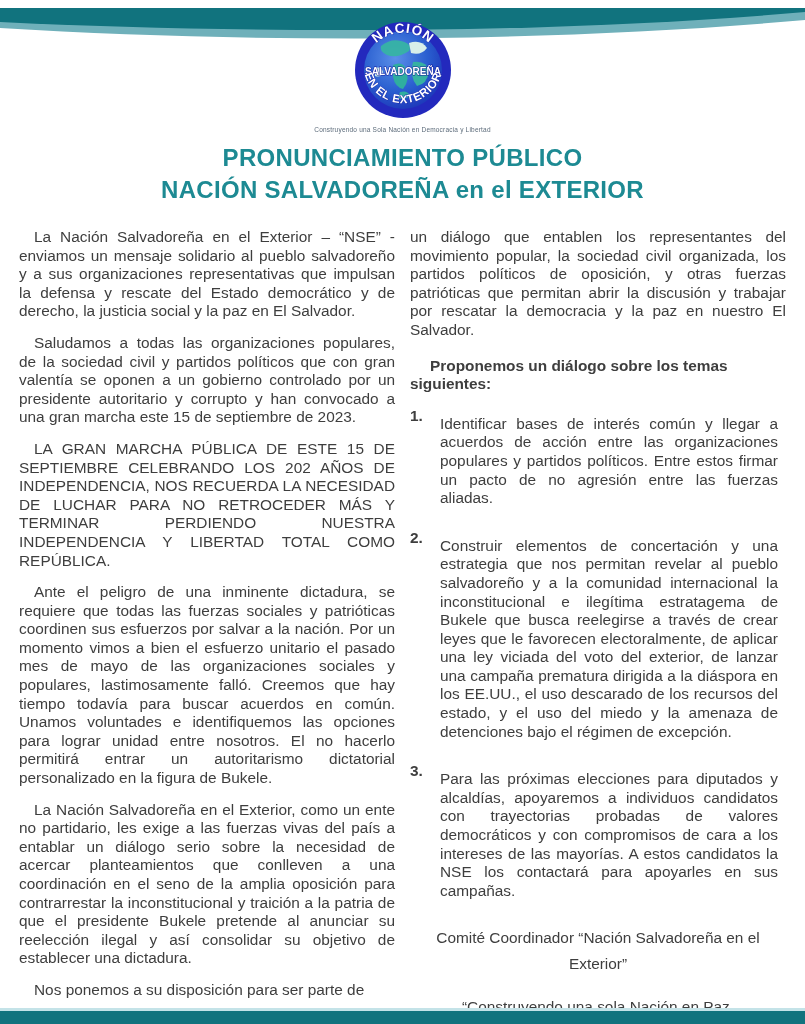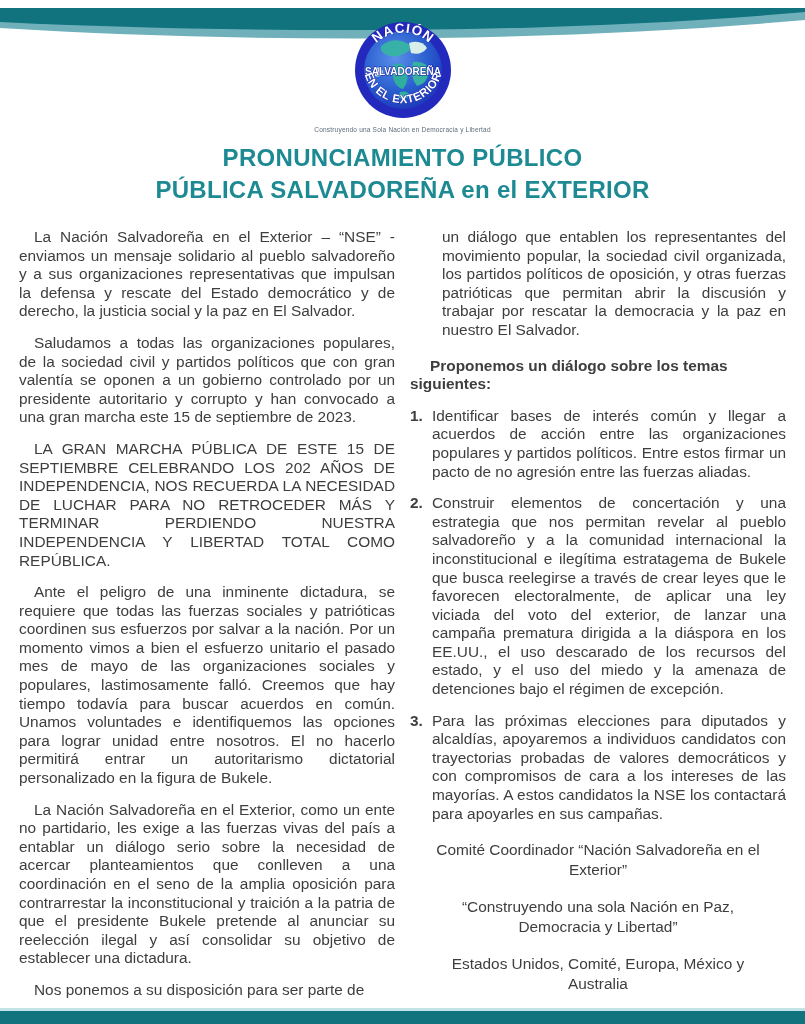--- a/index.html
+++ b/index.html
@@ -30,29 +30,29 @@
   
   .cols{
     position:absolute;top:228px;left:0;width:805px;
     display:flex;gap:15px;padding:0 19px;box-sizing:border-box;
   }
   .col{flex:1 1 0;font-size:15.4px;line-height:18.6px;}
   .col p{
     margin:0 0 13px;text-align:justify;text-indent:15px;
     overflow-wrap:break-word;
   }
-  .col p.noindent{text-indent:0;margin-left:32px;}
+  .col p.noindent{text-indent:0;}
   .col p.lastline{margin-bottom:8px;}
   .propose{text-indent:20px !important;text-align:left !important;margin-top:17px !important;font-weight:bold;}
   .li{display:flex;margin:0 0 13px;}
   .li .num{font-weight:bold;flex:0 0 22px;}
-  .li p{flex:1;margin:0;text-indent:0;text-align:justify;}
+  .li p{flex:1;margin:8px;text-indent:0;text-align:justify;}
   .closing{
     text-align:center !important;text-indent:0 !important;
-    max-width:335px;margin:17px auto 17px !important;line-height:20px;
+    max-width:335px;margin:17px auto 17px !important;line-height:26px;
   }
   
   .footer-accent{position:absolute;left:0;bottom:13px;width:805px;height:3px;background:#c4e3e8;}
   .footer-bar{position:absolute;left:0;bottom:0;width:805px;height:13px;background:#11737e;}
 </style>
 </head>
 <body>
 
 <div class="page">
 
@@ -88,21 +88,21 @@
       <text x="50" y="55" font-size="11" font-weight="bold" fill="#ffffff" stroke="#141b9e" stroke-width="1.1" paint-order="stroke" text-anchor="middle" textLength="76" lengthAdjust="spacingAndGlyphs">SALVADOREÑA</text>
       <text font-size="11.5" font-weight="bold" fill="#ffffff" stroke="#1b22a8" stroke-width="0.8" paint-order="stroke" letter-spacing="0.5" text-anchor="middle">
         <textPath href="#arcBot" startOffset="50%">EN EL EXTERIOR</textPath>
       </text>
     </svg>
     <div class="tagline">Construyendo una Sola Nación en Democracia y Libertad</div>
   </div>
 
   <div class="title">
     <span>PRONUNCIAMIENTO PÚBLICO</span>
-    <span>PÚBLICA SALVADOREÑA en el EXTERIOR</span>
+    <span>NACIÓN SALVADOREÑA en el EXTERIOR</span>
   </div>
 
   <div class="cols">
 
     <div class="col">
       <p>La Nación Salvadoreña en el Exterior – “NSE” - enviamos un mensaje solidario al pueblo salvadoreño y a sus organizaciones representativas que impulsan la defensa y rescate del Estado democrático y de derecho, la justicia social y la paz en El Salvador.</p>
       <p>Saludamos a todas las organizaciones populares, de la sociedad civil y partidos políticos que con gran valentía se oponen a un gobierno controlado por un presidente autoritario y corrupto y han convocado a una gran marcha este 15 de septiembre de 2023.</p>
       <p class="caps">LA GRAN MARCHA PÚBLICA DE ESTE 15 DE SEPTIEMBRE CELEBRANDO LOS 202 AÑOS DE INDEPENDENCIA, NOS RECUERDA LA NECESIDAD DE LUCHAR PARA NO RETROCEDER MÁS Y TERMINAR PERDIENDO NUESTRA INDEPENDENCIA Y LIBERTAD TOTAL COMO REPÚBLICA.</p>
       <p>Ante el peligro de una inminente dictadura, se requiere que todas las fuerzas sociales y patrióticas coordinen sus esfuerzos por salvar a la nación. Por un momento vimos a bien el esfuerzo unitario el pasado mes de mayo de las organizaciones sociales y populares, lastimosamente falló. Creemos que hay tiempo todavía para buscar acuerdos en común. Unamos voluntades e identifiquemos las opciones para lograr unidad entre nosotros. El no hacerlo permitirá entrar un autoritarismo dictatorial personalizado en la figura de Bukele.</p>
       <p>La Nación Salvadoreña en el Exterior, como un ente no partidario, les exige a las fuerzas vivas del país a entablar un diálogo serio sobre la necesidad de acercar planteamientos que conlleven a una coordinación en el seno de la amplia oposición para contrarrestar la inconstitucional y traición a la patria de que el presidente Bukele pretende al anunciar su reelección ilegal y así consolidar su objetivo de establecer una dictadura.</p>

